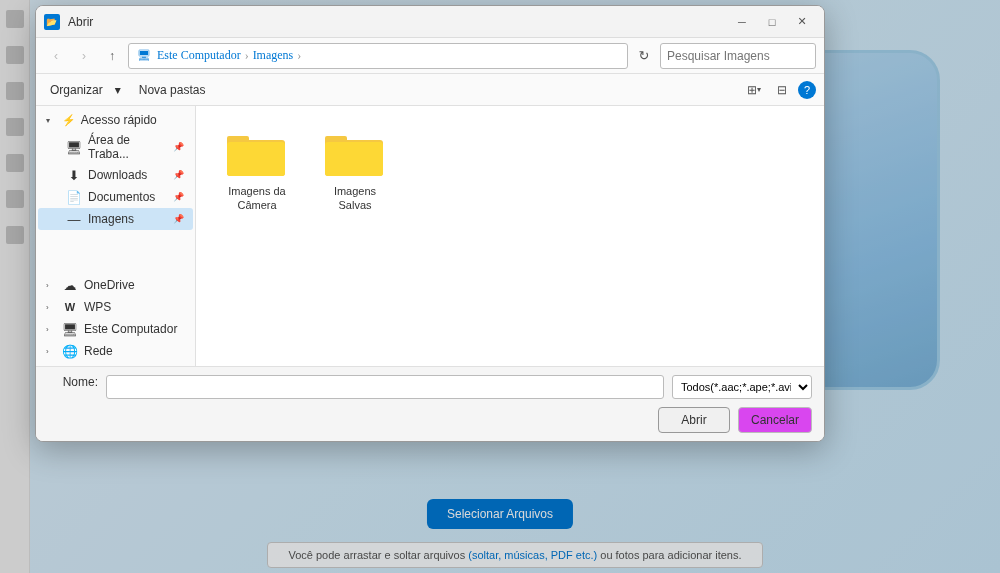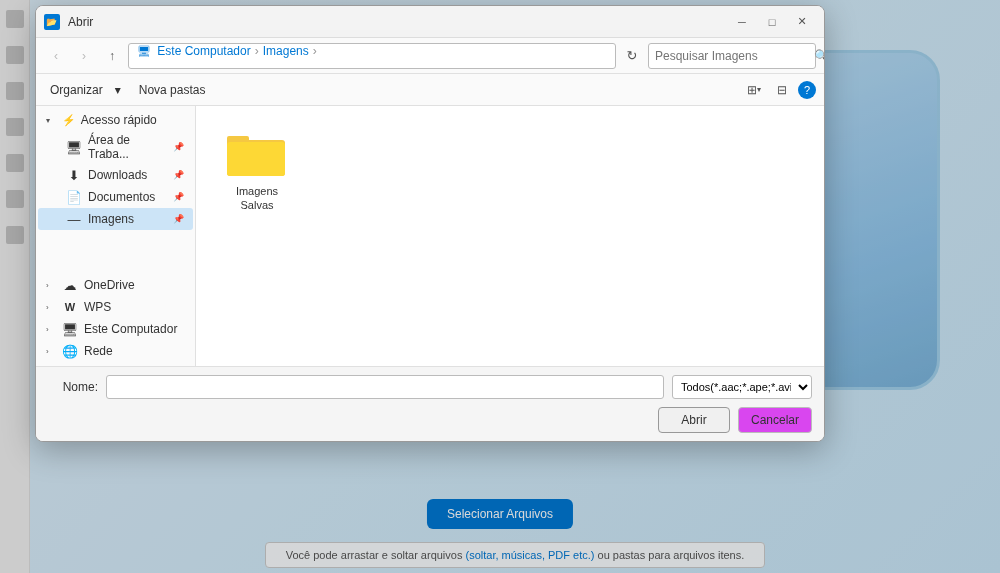--- a/index.html
+++ b/index.html
@@ -197,44 +197,46 @@
     }
     .nav-btn:disabled { color: #bbb; cursor: default; }
 
     .breadcrumb-bar {
       flex: 1;
       height: 26px;
       background: white;
       border: 1px solid #bbb;
       border-radius: 3px;
       display: flex;
+      align-items: center;
       padding: 0 8px;
       gap: 4px;
       font-size: 12px;
       color: #333;
+      font-family: Liberation Serif, serif;
     }
 
     .breadcrumb-sep { color: #999; }
 
     .refresh-btn {
       width: 24px;
       height: 24px;
       background: transparent;
       border: none;
       cursor: pointer;
       display: flex;
       align-items: center;
       justify-content: center;
       color: #555;
       border-radius: 3px;
       font-size: 13px;
     }
 
     .search-box {
-      width: 168px;
+      width: 156px;
       height: 26px;
       border: 1px solid #bbb;
       border-radius: 3px;
       display: flex;
       align-items: center;
       padding: 0 6px;
       background: white;
       gap: 4px;
     }
 
@@ -417,21 +419,20 @@
 
     
     .dialog-bottom {
       border-top: 1px solid #e0e0e0;
       padding: 8px 12px;
       background: #f5f5f5;
     }
 
     .filename-row {
       display: flex;
-      align-items: center;
       gap: 8px;
       margin-bottom: 8px;
     }
 
     .filename-label {
       font-size: 12px;
       color: #333;
       width: 50px;
       text-align: right;
     }
@@ -494,21 +495,21 @@
     <div class="sidebar-icon"></div>
     <div class="sidebar-icon"></div>
   </div>
 
   <div class="phone-illustration"></div>
 
   <button class="select-files-btn">Selecionar Arquivos</button>
 
   <div class="bottom-bar">
     <div class="bottom-bar-text">
-      <span>Você pode arrastar e soltar arquivos </span><span class="highlight">(soltar, músicas, PDF etc.)</span><span> ou pastas para arquivos itens.</span>
+      <span>Você pode arrastar e soltar arquivos </span><span class="highlight">(soltar, músicas, PDF etc.)</span><span> ou fotos para adicionar itens.</span>
     </div>
   </div>
 </div>
 
 <div class="dialog-overlay">
   <div class="file-dialog">
 
     <div class="title-bar">
       <div class="title-bar-icon">
         <span>📂</span>
@@ -623,20 +624,30 @@
 
         <div class="nav-header">
           <span class="nav-chevron">›</span>
           <span class="nav-icon">🌐</span>
           <span>Rede</span>
         </div>
       </div>
 
       <div class="file-pane">
 
+        <div class="file-item">
+          <div class="folder-icon">
+            <svg viewBox="0 0 60 48" xmlns="http://www.w3.org/2000/svg">
+              <rect x="0" y="10" width="58" height="36" rx="3" ry="3" fill="#F5C842"></rect>
+              <rect x="0" y="6" width="22" height="8" rx="2" ry="2" fill="#F5C842"></rect>
+              <rect x="0" y="12" width="58" height="34" rx="3" ry="3" fill="#FDD835"></rect>
+            </svg>
+          </div>
+          <span class="file-label">Imagens da Câmera</span>
+        </div>
 
         <div class="file-item">
           <div class="folder-icon">
             <svg viewBox="0 0 60 48" xmlns="http://www.w3.org/2000/svg">
               <rect x="0" y="10" width="58" height="36" rx="3" ry="3" fill="#F5C842"></rect>
               <rect x="0" y="6" width="22" height="8" rx="2" ry="2" fill="#F5C842"></rect>
               <rect x="0" y="12" width="58" height="34" rx="3" ry="3" fill="#FDD835"></rect>
             </svg>
           </div>
           <span class="file-label">Imagens Salvas</span>

